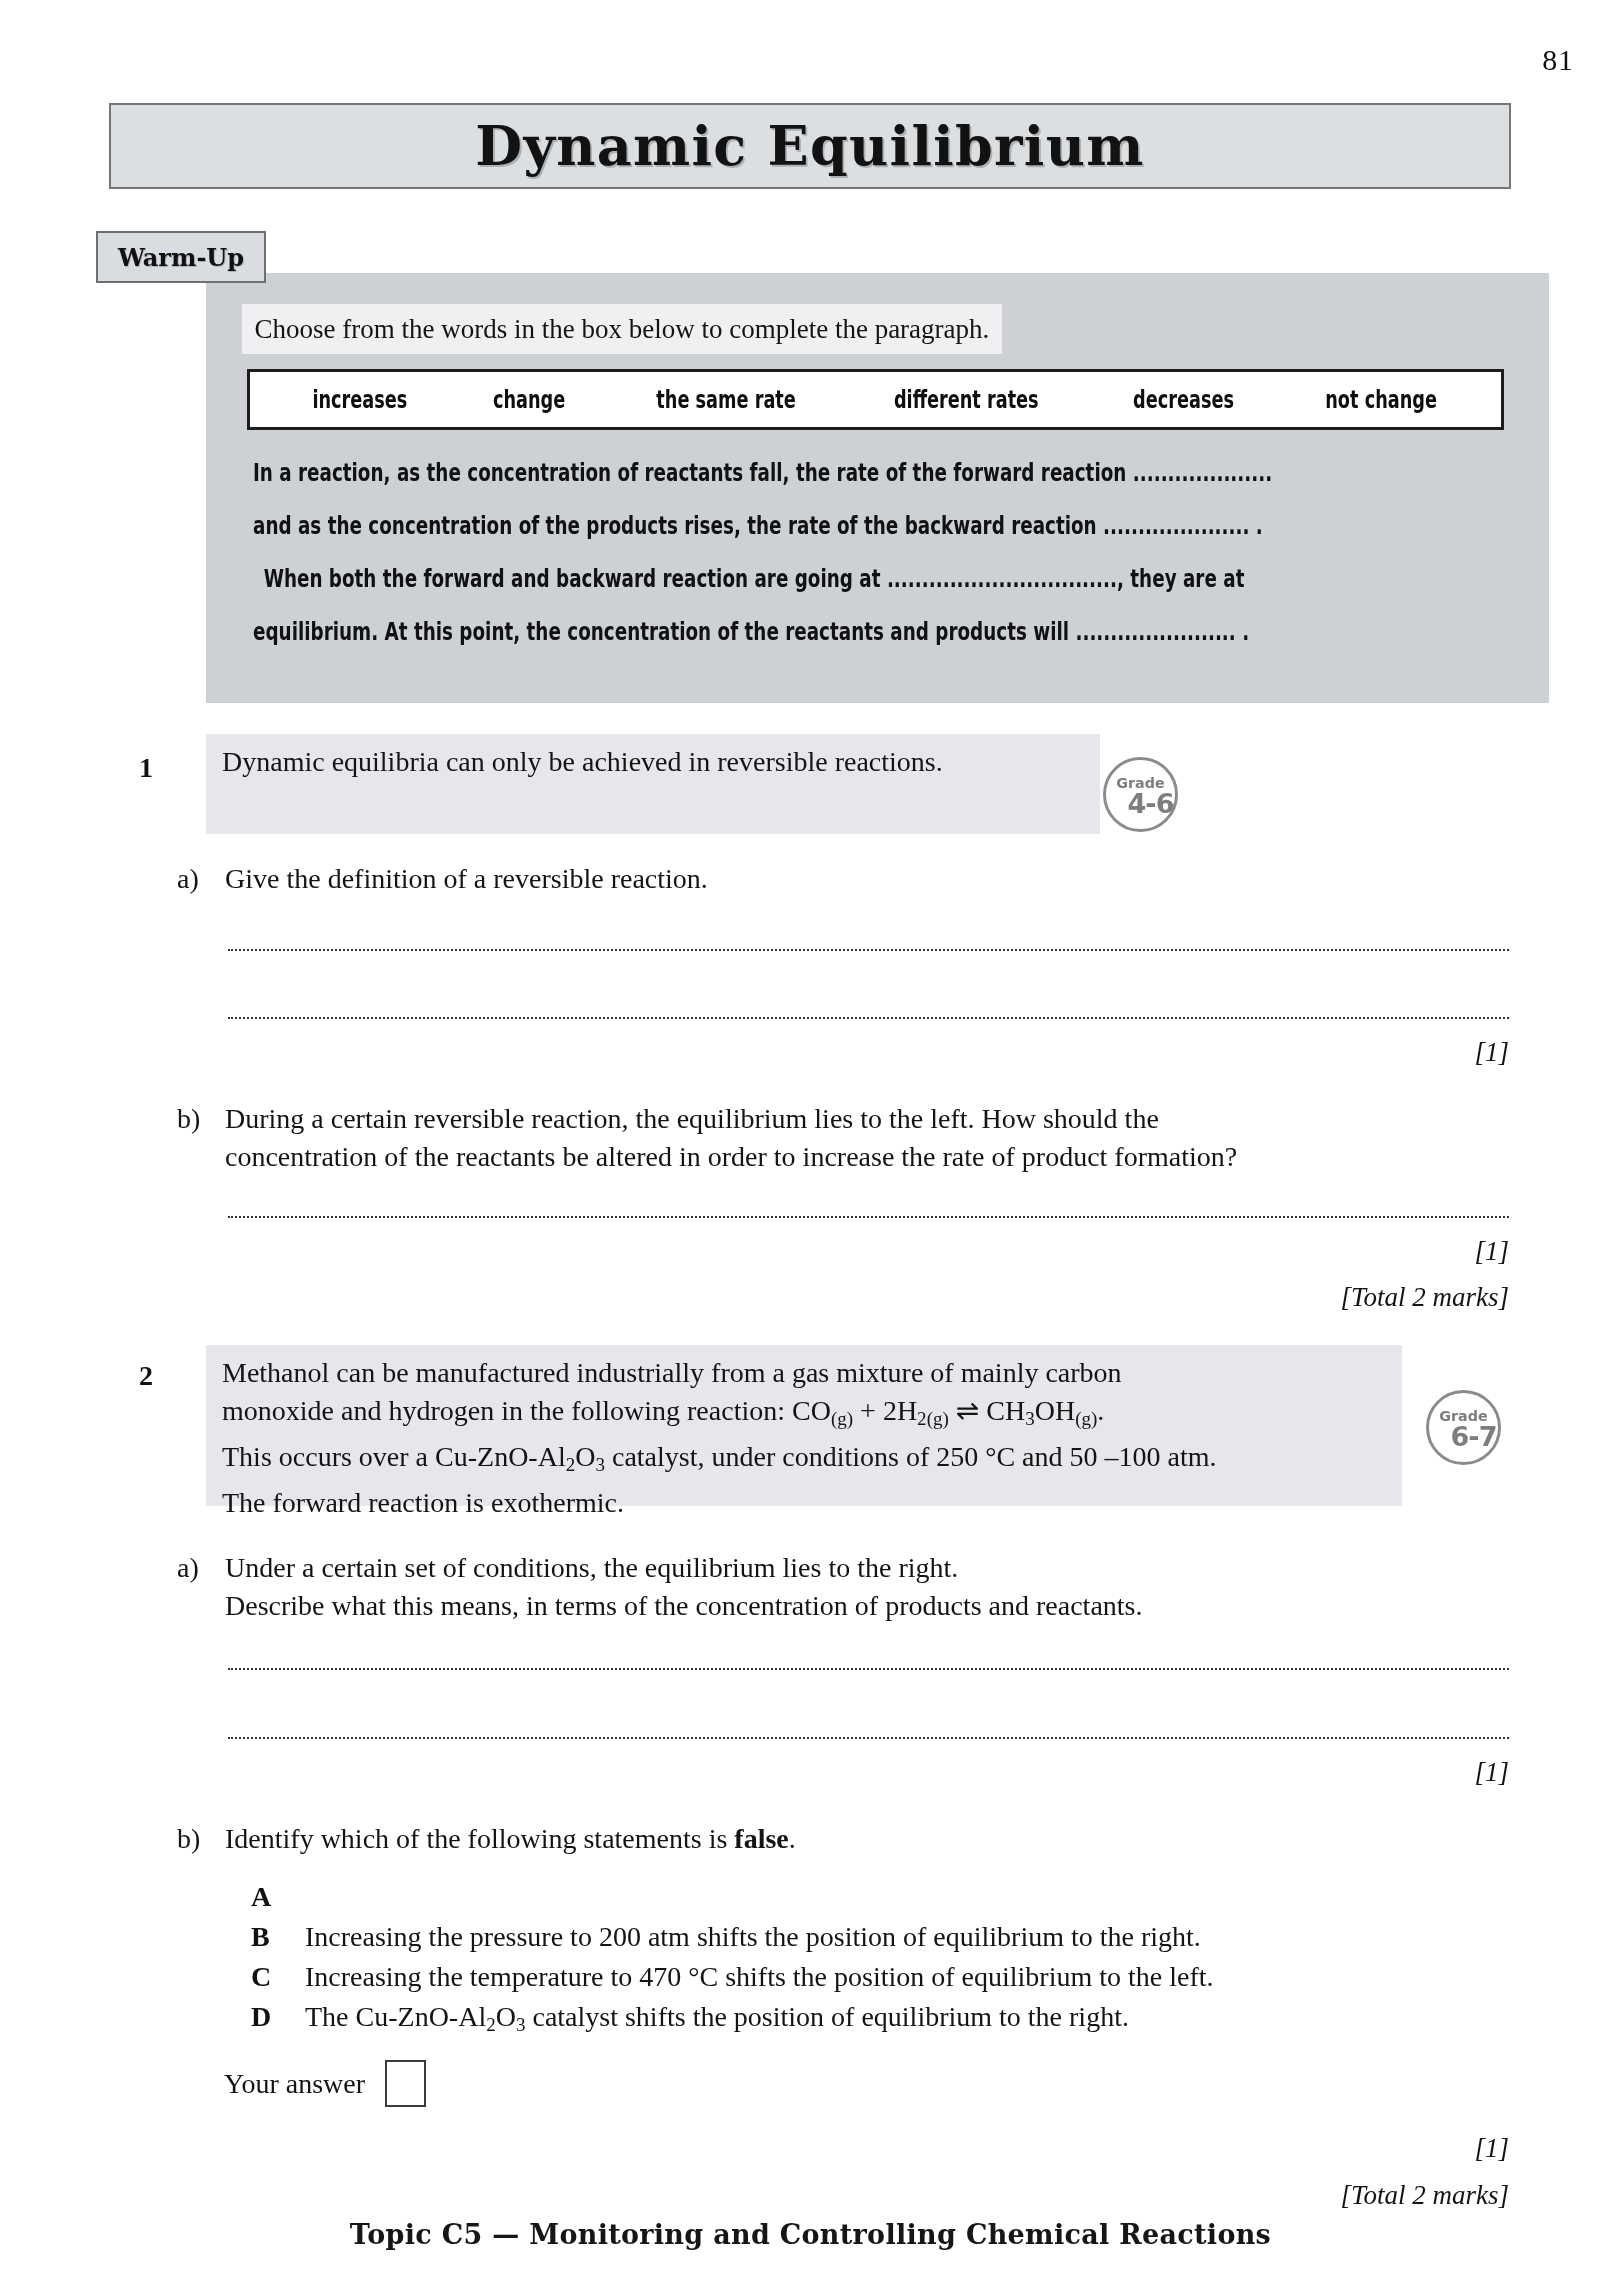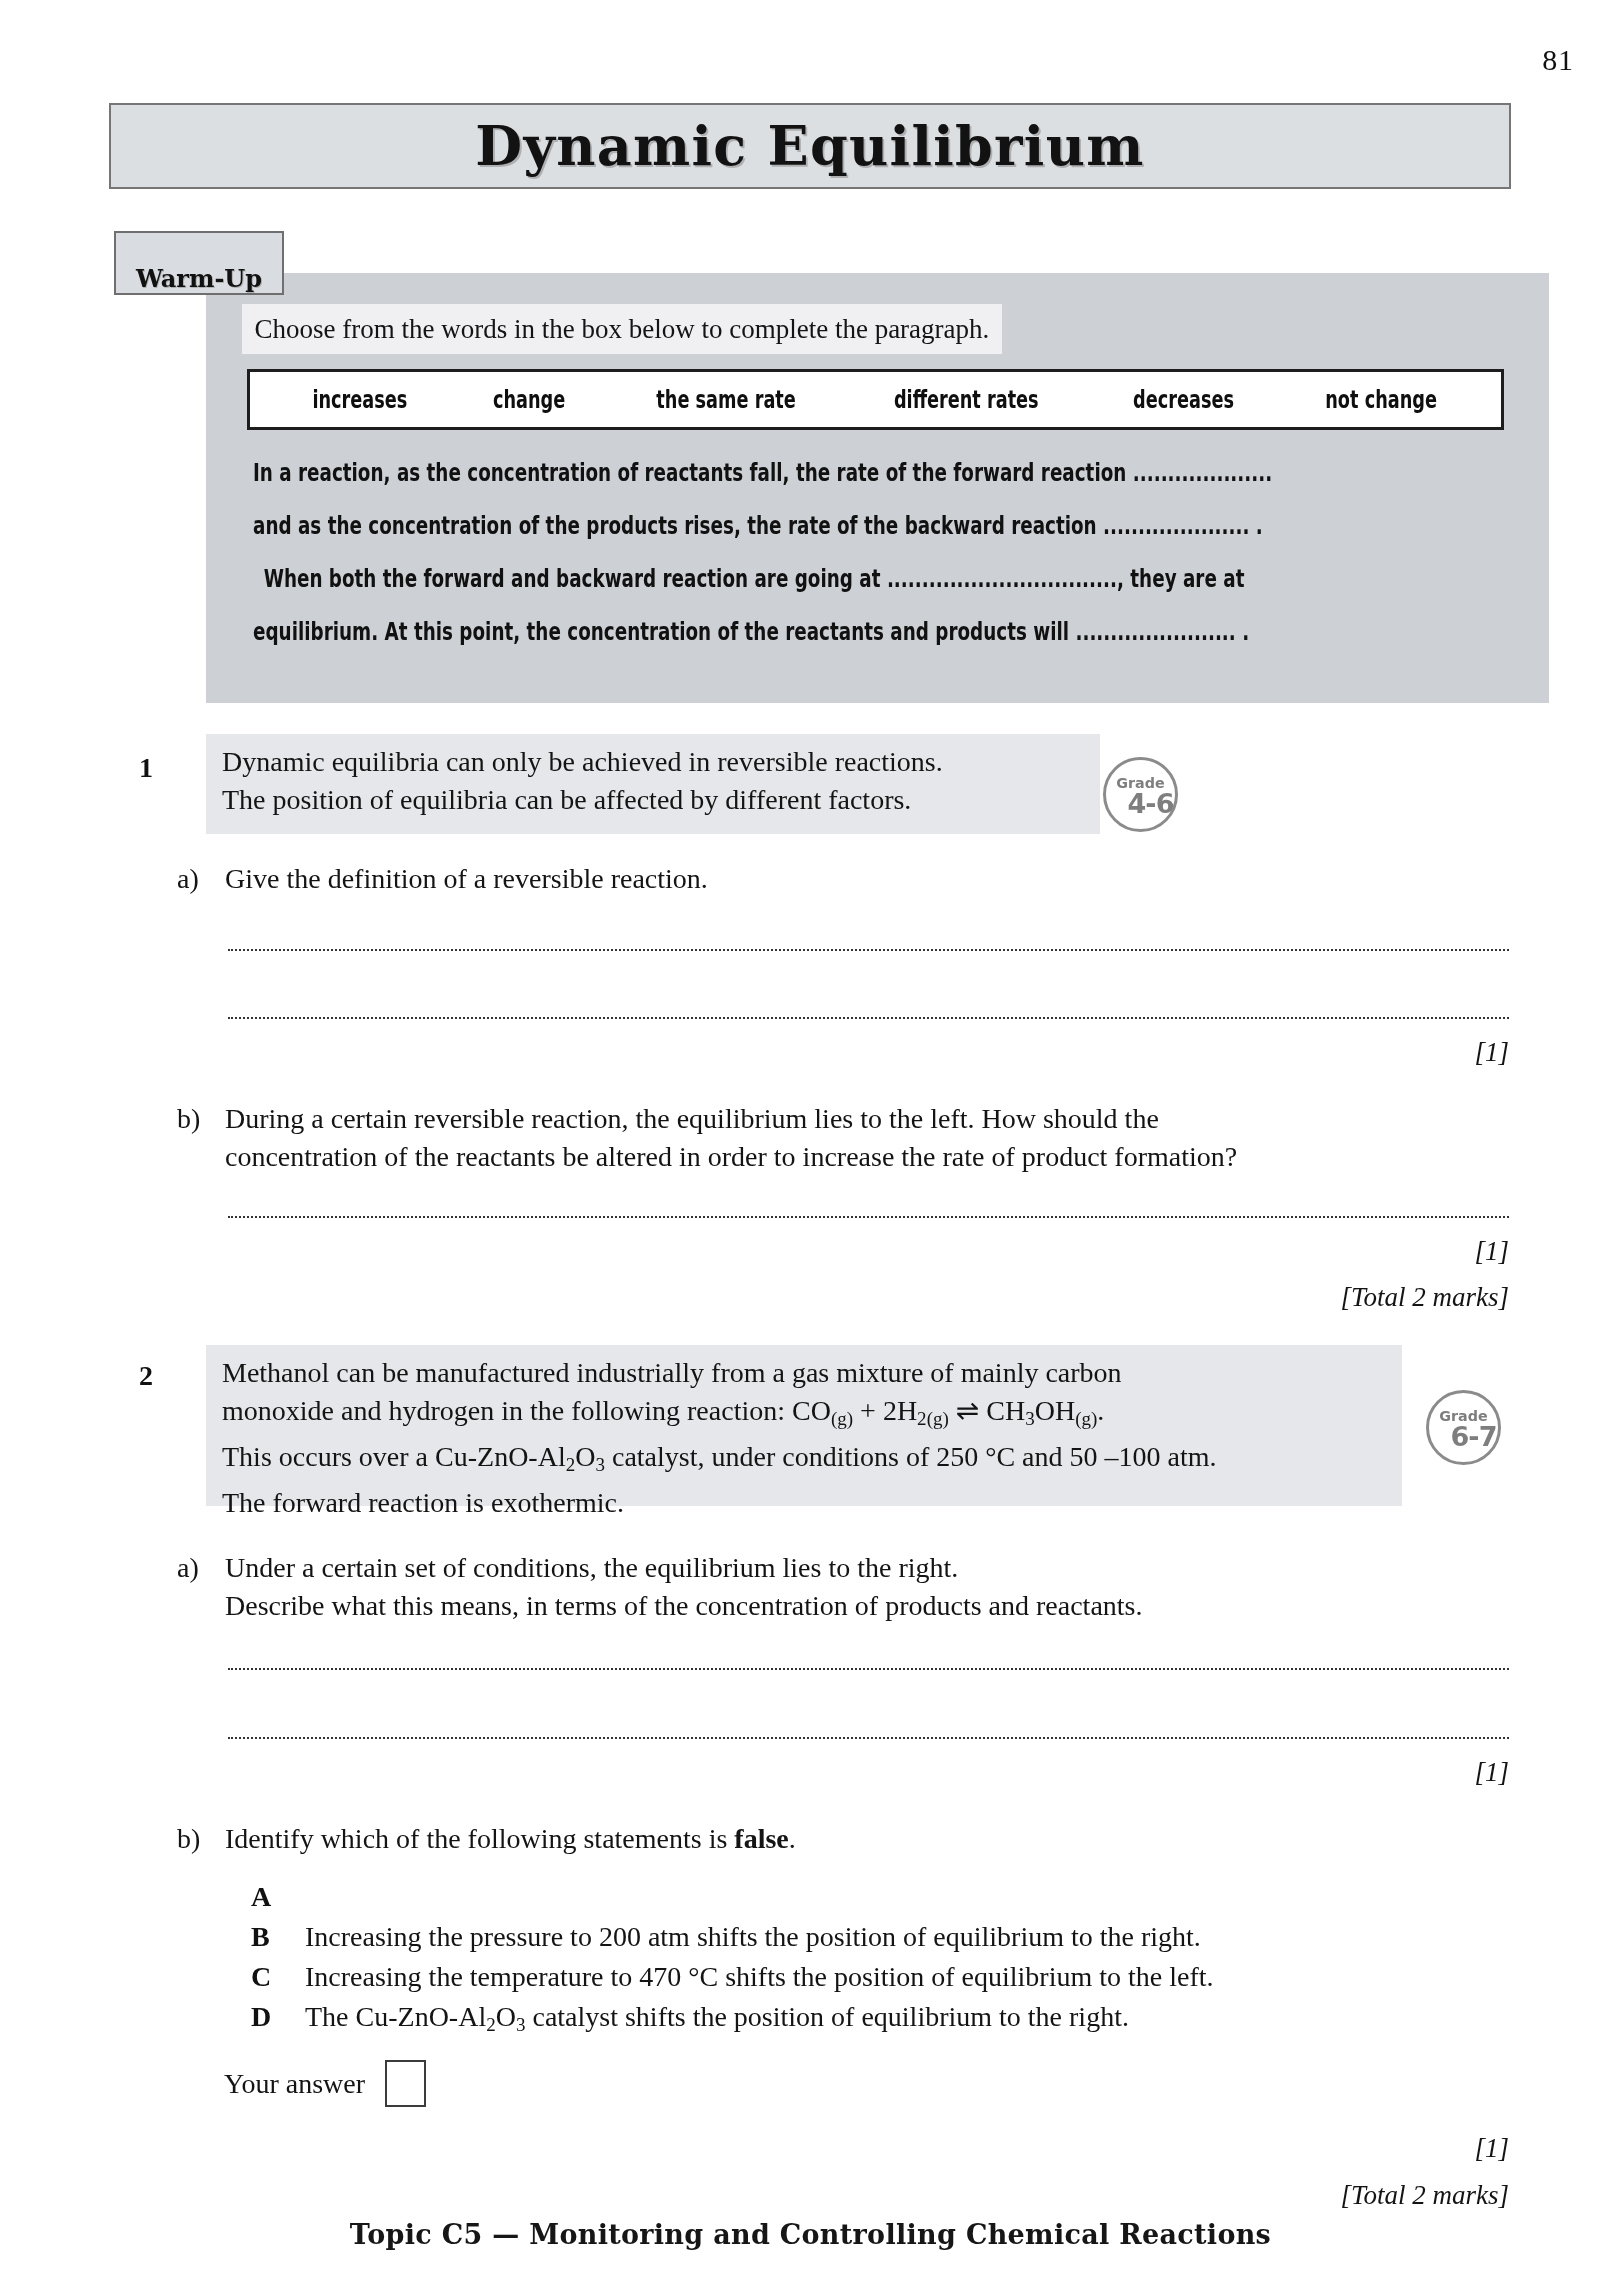--- a/index.html
+++ b/index.html
@@ -46,29 +46,29 @@
     font-weight: bold;
     font-size: 54px;
     letter-spacing: 1.3px;
     color: #121212;
     text-shadow: 1.8px 1.8px 0 rgba(90,90,90,0.35);
   }
 
   
   .warmup-tab {
     position: absolute;
-    left: 114px;
+    left: 96px;
     top: 231px;
     width: 170px;
-    height: 64px;
+    height: 52px;
     background: #d9dce0;
     border: 2.7px solid #6f6f6f;
     box-sizing: border-box;
     display: flex;
-    align-items: flex-end;
+    align-items: center;
     justify-content: center;
     z-index: 3;
   }
   .warmup-tab span {
     font-family: "DejaVu Serif", serif;
     font-weight: bold;
     font-size: 24px;
     color: #111;
     text-shadow: 0.9px 0.9px 0 rgba(110,110,110,0.4);
   }
@@ -312,21 +312,20 @@
   <div class="pline">In a reaction, as the concentration of reactants fall, the rate of the forward reaction ....................</div>
   <div class="pline">and as the concentration of the products rises, the rate of the backward reaction ..................... .</div>
   <div class="pline indent">When both the forward and backward reaction are going at ................................., they are at</div>
   <div class="pline">equilibrium.  At this point, the concentration of the reactants and products will ....................... .</div>
 </div>
 
 <div class="qnum" style="left:139px; top:752px;">1</div>
 
 <div class="stem-box" style="left:206px; top:734px; width:894px; height:100px;">
   <div class="sline">Dynamic equilibria can only be achieved in reversible reactions.</div>
-  <div class="sline">The position of equilibria can be affected by different factors.</div>
 </div>
 
 <div class="grade-stamp" style="left:1103px; top:757px;">
   <div class="g-label">Grade</div>
   <div class="g-range">4-6</div>
 </div>
 
 <div class="subq" style="left:177px; top:860px; width:1164px;">
   <span class="lbl">a)</span>
   <span class="txt">Give the definition of a reversible reaction.</span>

